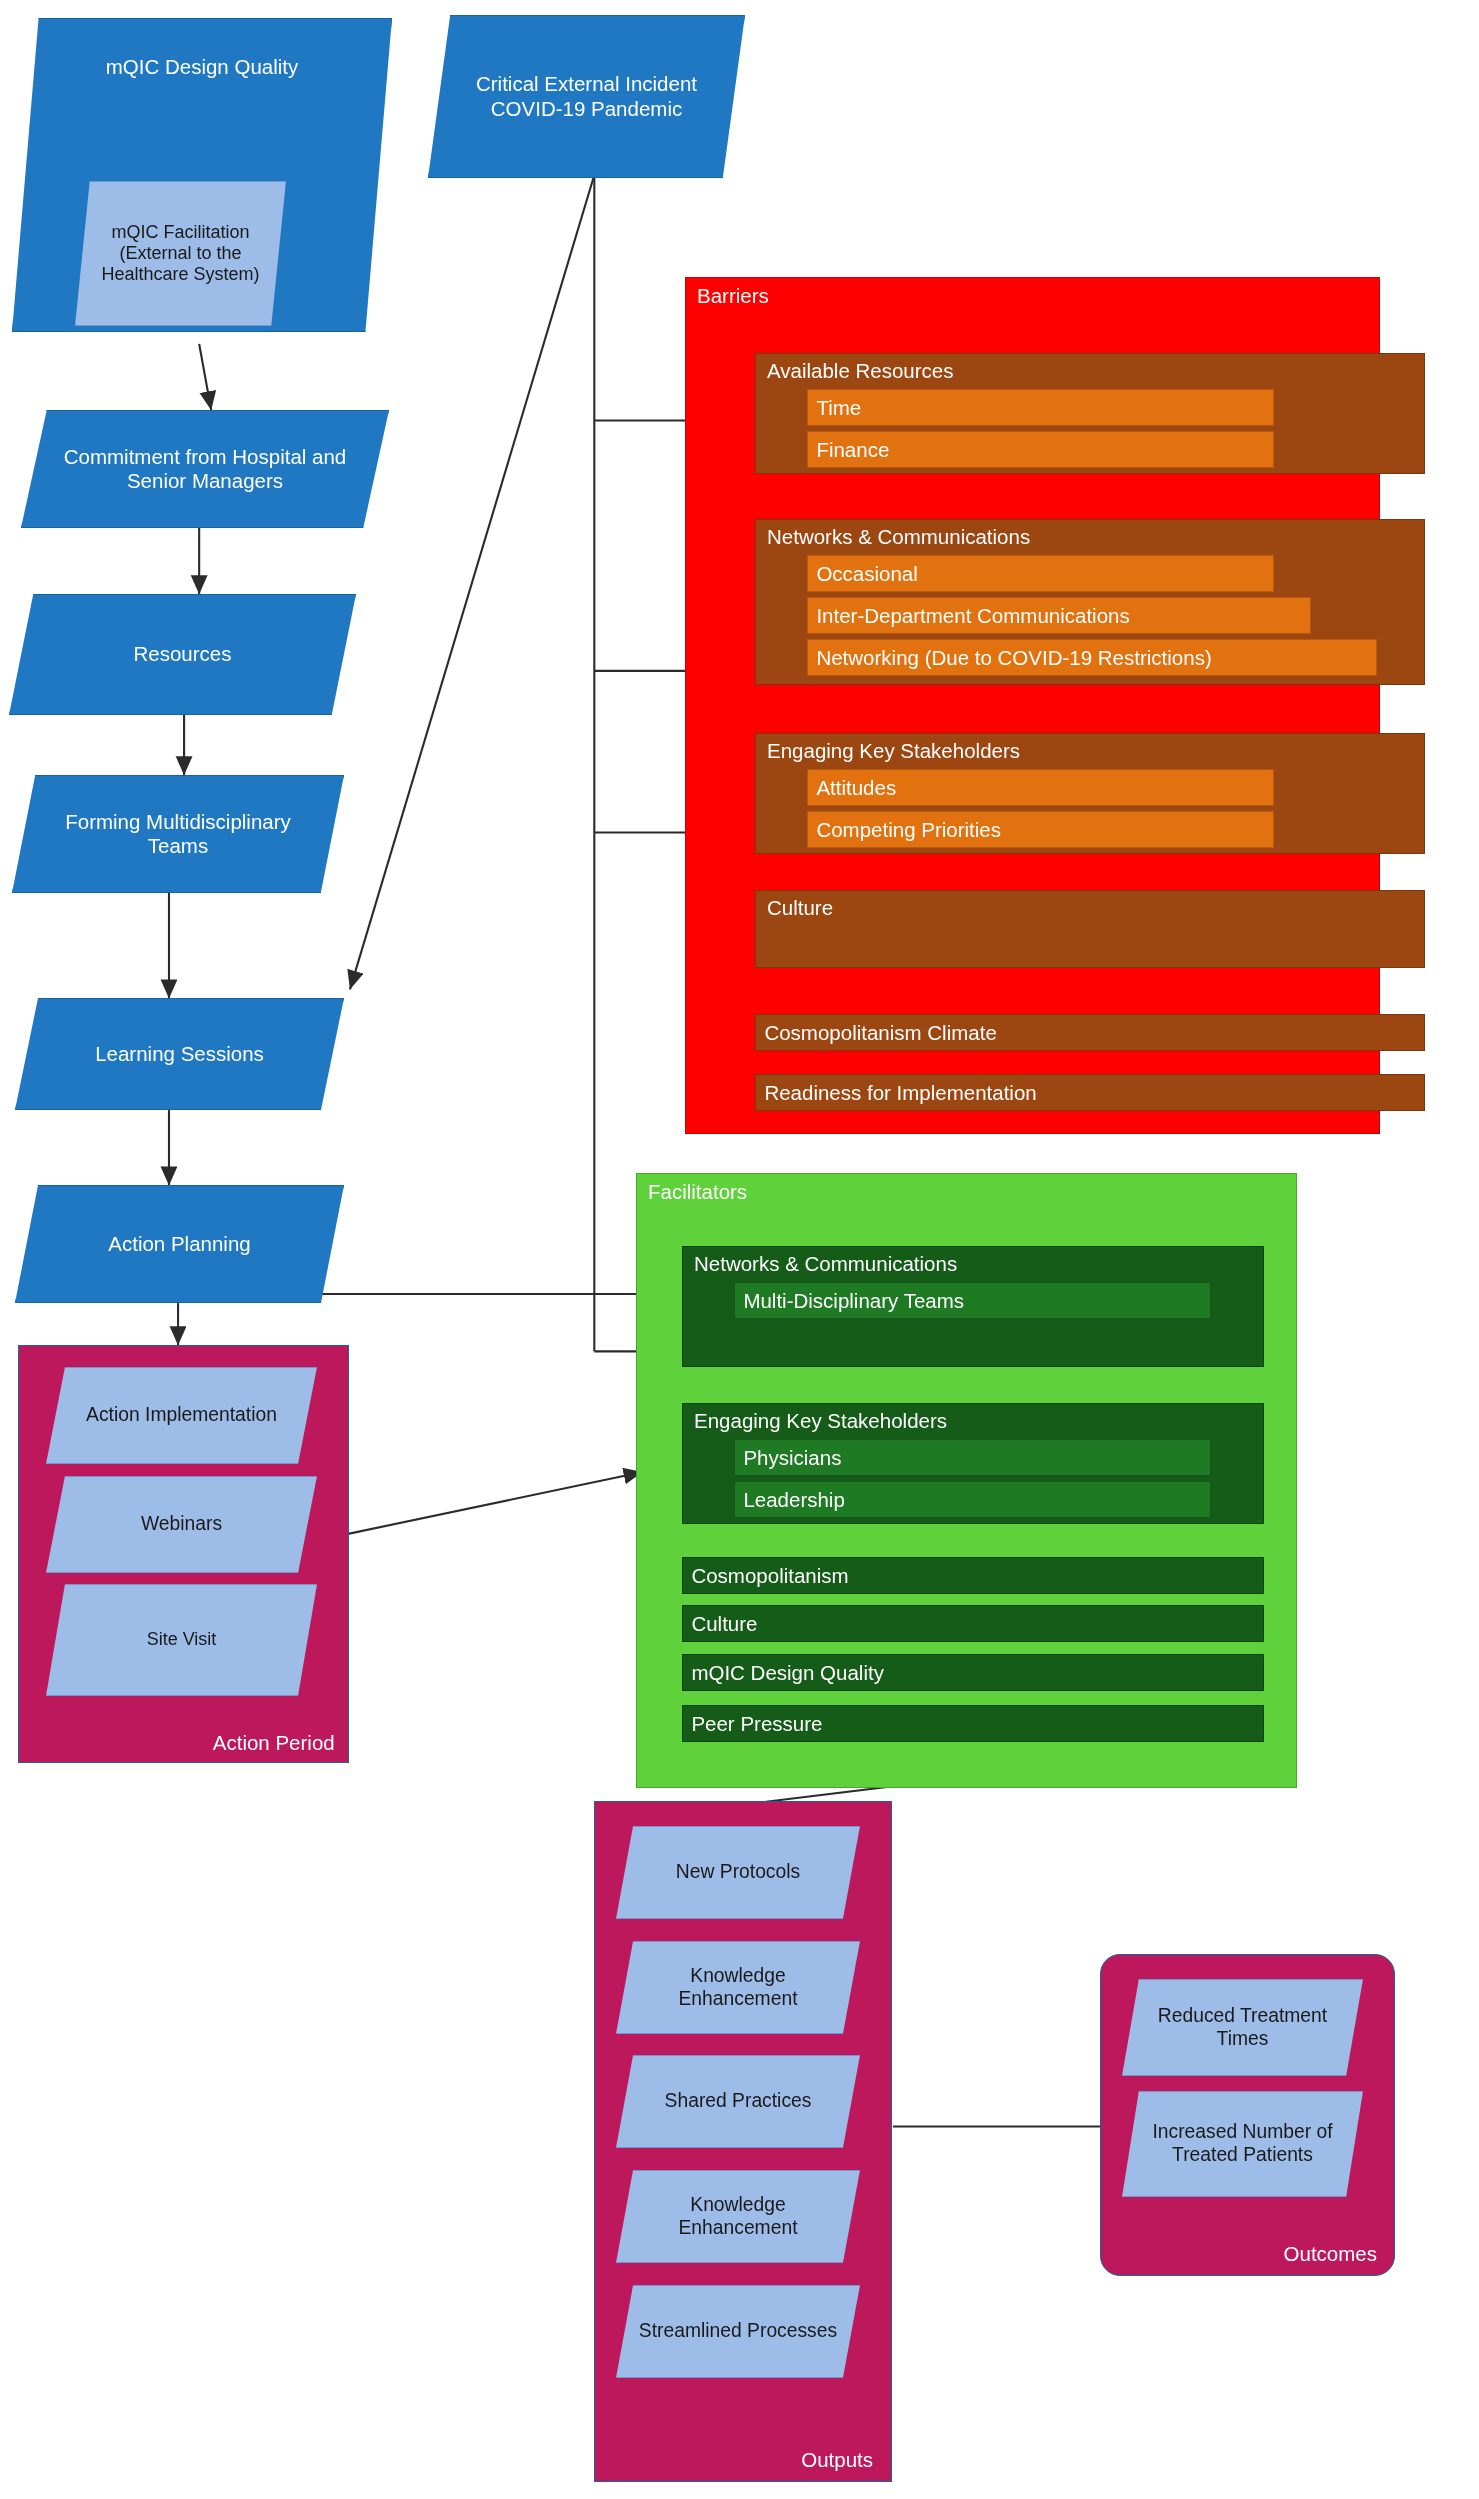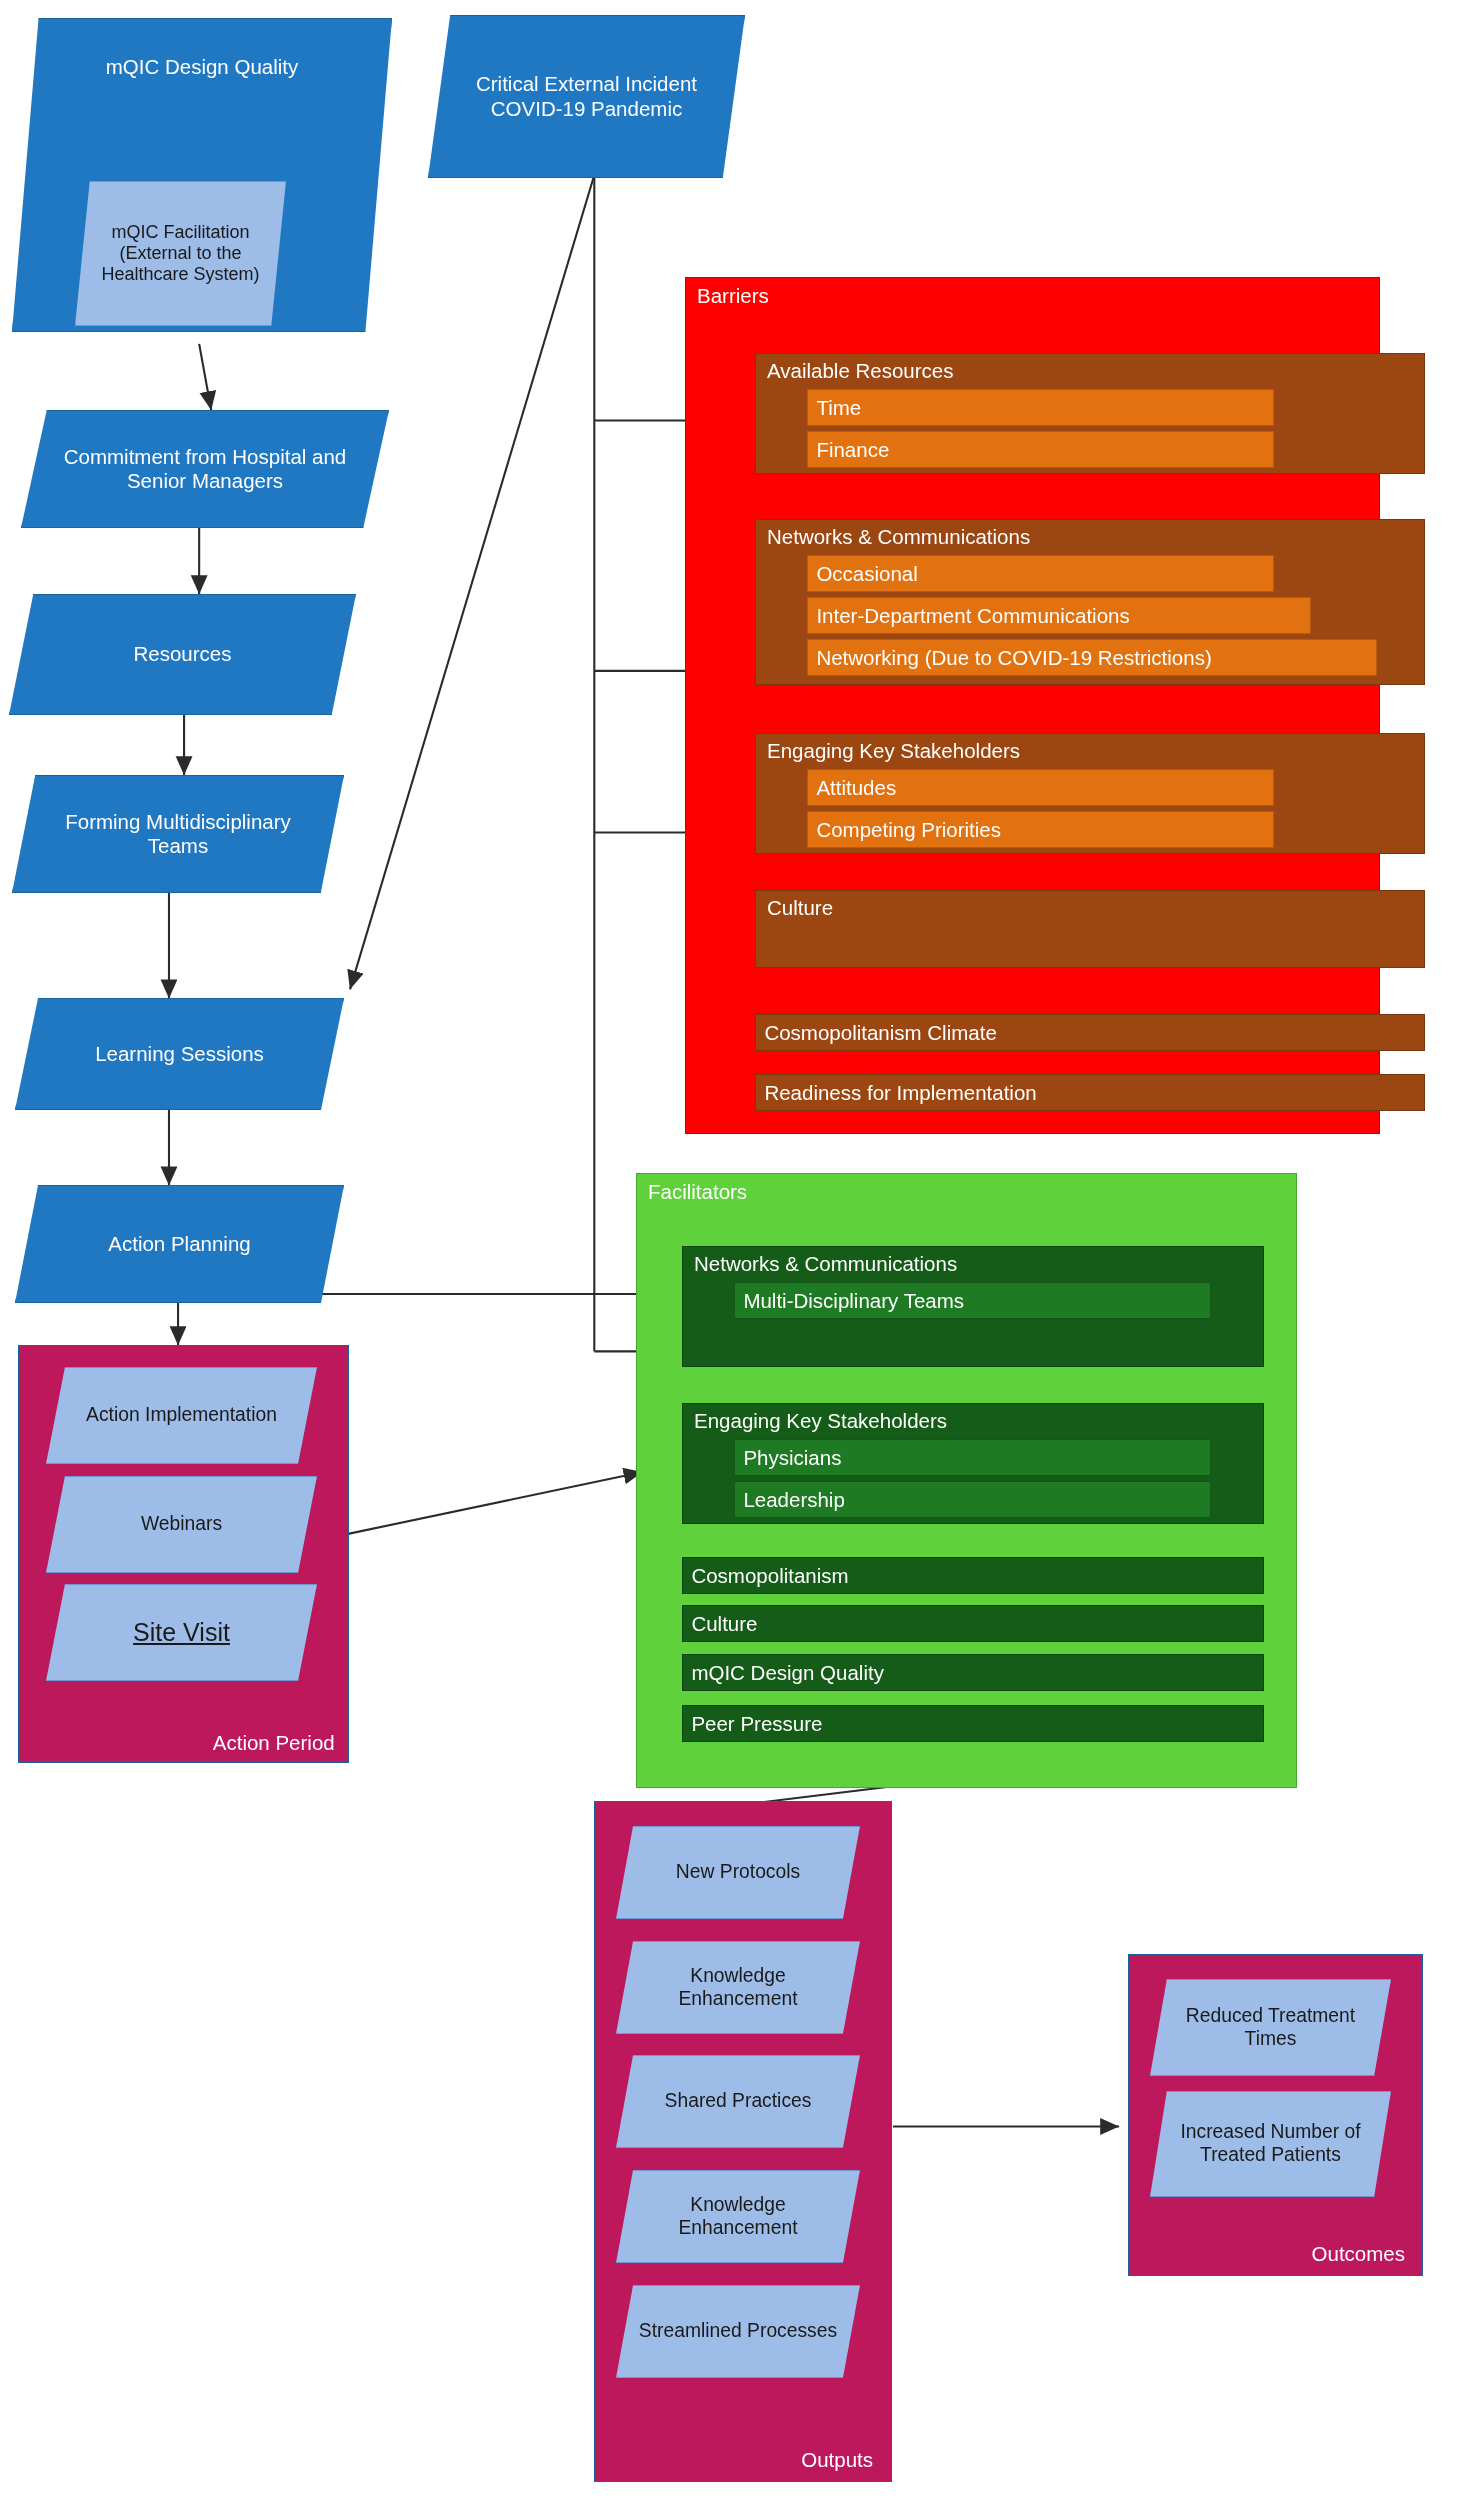--- a/index.html
+++ b/index.html
@@ -247,21 +247,21 @@
     <span>Action Planning</span>
   </div>
 
   <div class="bluebox" style="position:absolute; left:18px; top:1345px; width:329px; height:416px;">
     <div class="node para lightblue" style="left:27px; top:21px; width:271px; height:97px; font-size:19.3px;">
       <span>Action Implementation</span>
     </div>
     <div class="node para lightblue" style="left:27px; top:130px; width:271px; height:97px; font-size:19.3px;">
       <span>Webinars</span>
     </div>
-    <div class="node para lightblue" style="left:27px; top:238px; width:271px; height:97px; font-size:25px;text-decoration:underline;">
+    <div class="node para lightblue" style="left:27px; top:238px; width:271px; height:112px; font-size:18px;">
       <span>Site Visit</span>
     </div>
     <div class="boxlabel" style="right:13.3px; bottom:7.2px;">Action Period</div>
   </div>
 
   <div class="node para" style="left:428px; top:15px; width:317px; height:163px;">
     <span>Critical External Incident COVID-19 Pandemic</span>
   </div>
 
   <div class="redgroup" style="left:685px; top:277px; width:695px; height:857px;">
@@ -358,21 +358,21 @@
     </div>
     <div class="node para lightblue" style="left:21px; top:368px; width:244px; height:93px; font-size:19.3px;">
       <span>Knowledge Enhancement</span>
     </div>
     <div class="node para lightblue" style="left:21px; top:483px; width:244px; height:93px; font-size:19.3px;">
       <span>Streamlined Processes</span>
     </div>
     <div class="boxlabel" style="right:18px; bottom:9px;">Outputs</div>
   </div>
 
-  <div class="bluebox" style="position:absolute; left:1128px; top:1954px; width:293px; height:320px;">
+  <div class="bluebox" style="position:absolute; left:1100px; top:1954px; width:293px; height:320px;border-radius:20px;">
     <div class="node para lightblue" style="left:21px; top:24px; width:241px; height:97px; font-size:19.3px;">
       <span>Reduced Treatment Times</span>
     </div>
     <div class="node para lightblue" style="left:21px; top:136px; width:241px; height:106px; font-size:19.3px;">
       <span>Increased Number of Treated Patients</span>
     </div>
     <div class="boxlabel" style="right:17px; bottom:9px;">Outcomes</div>
   </div>
 
 </div>

